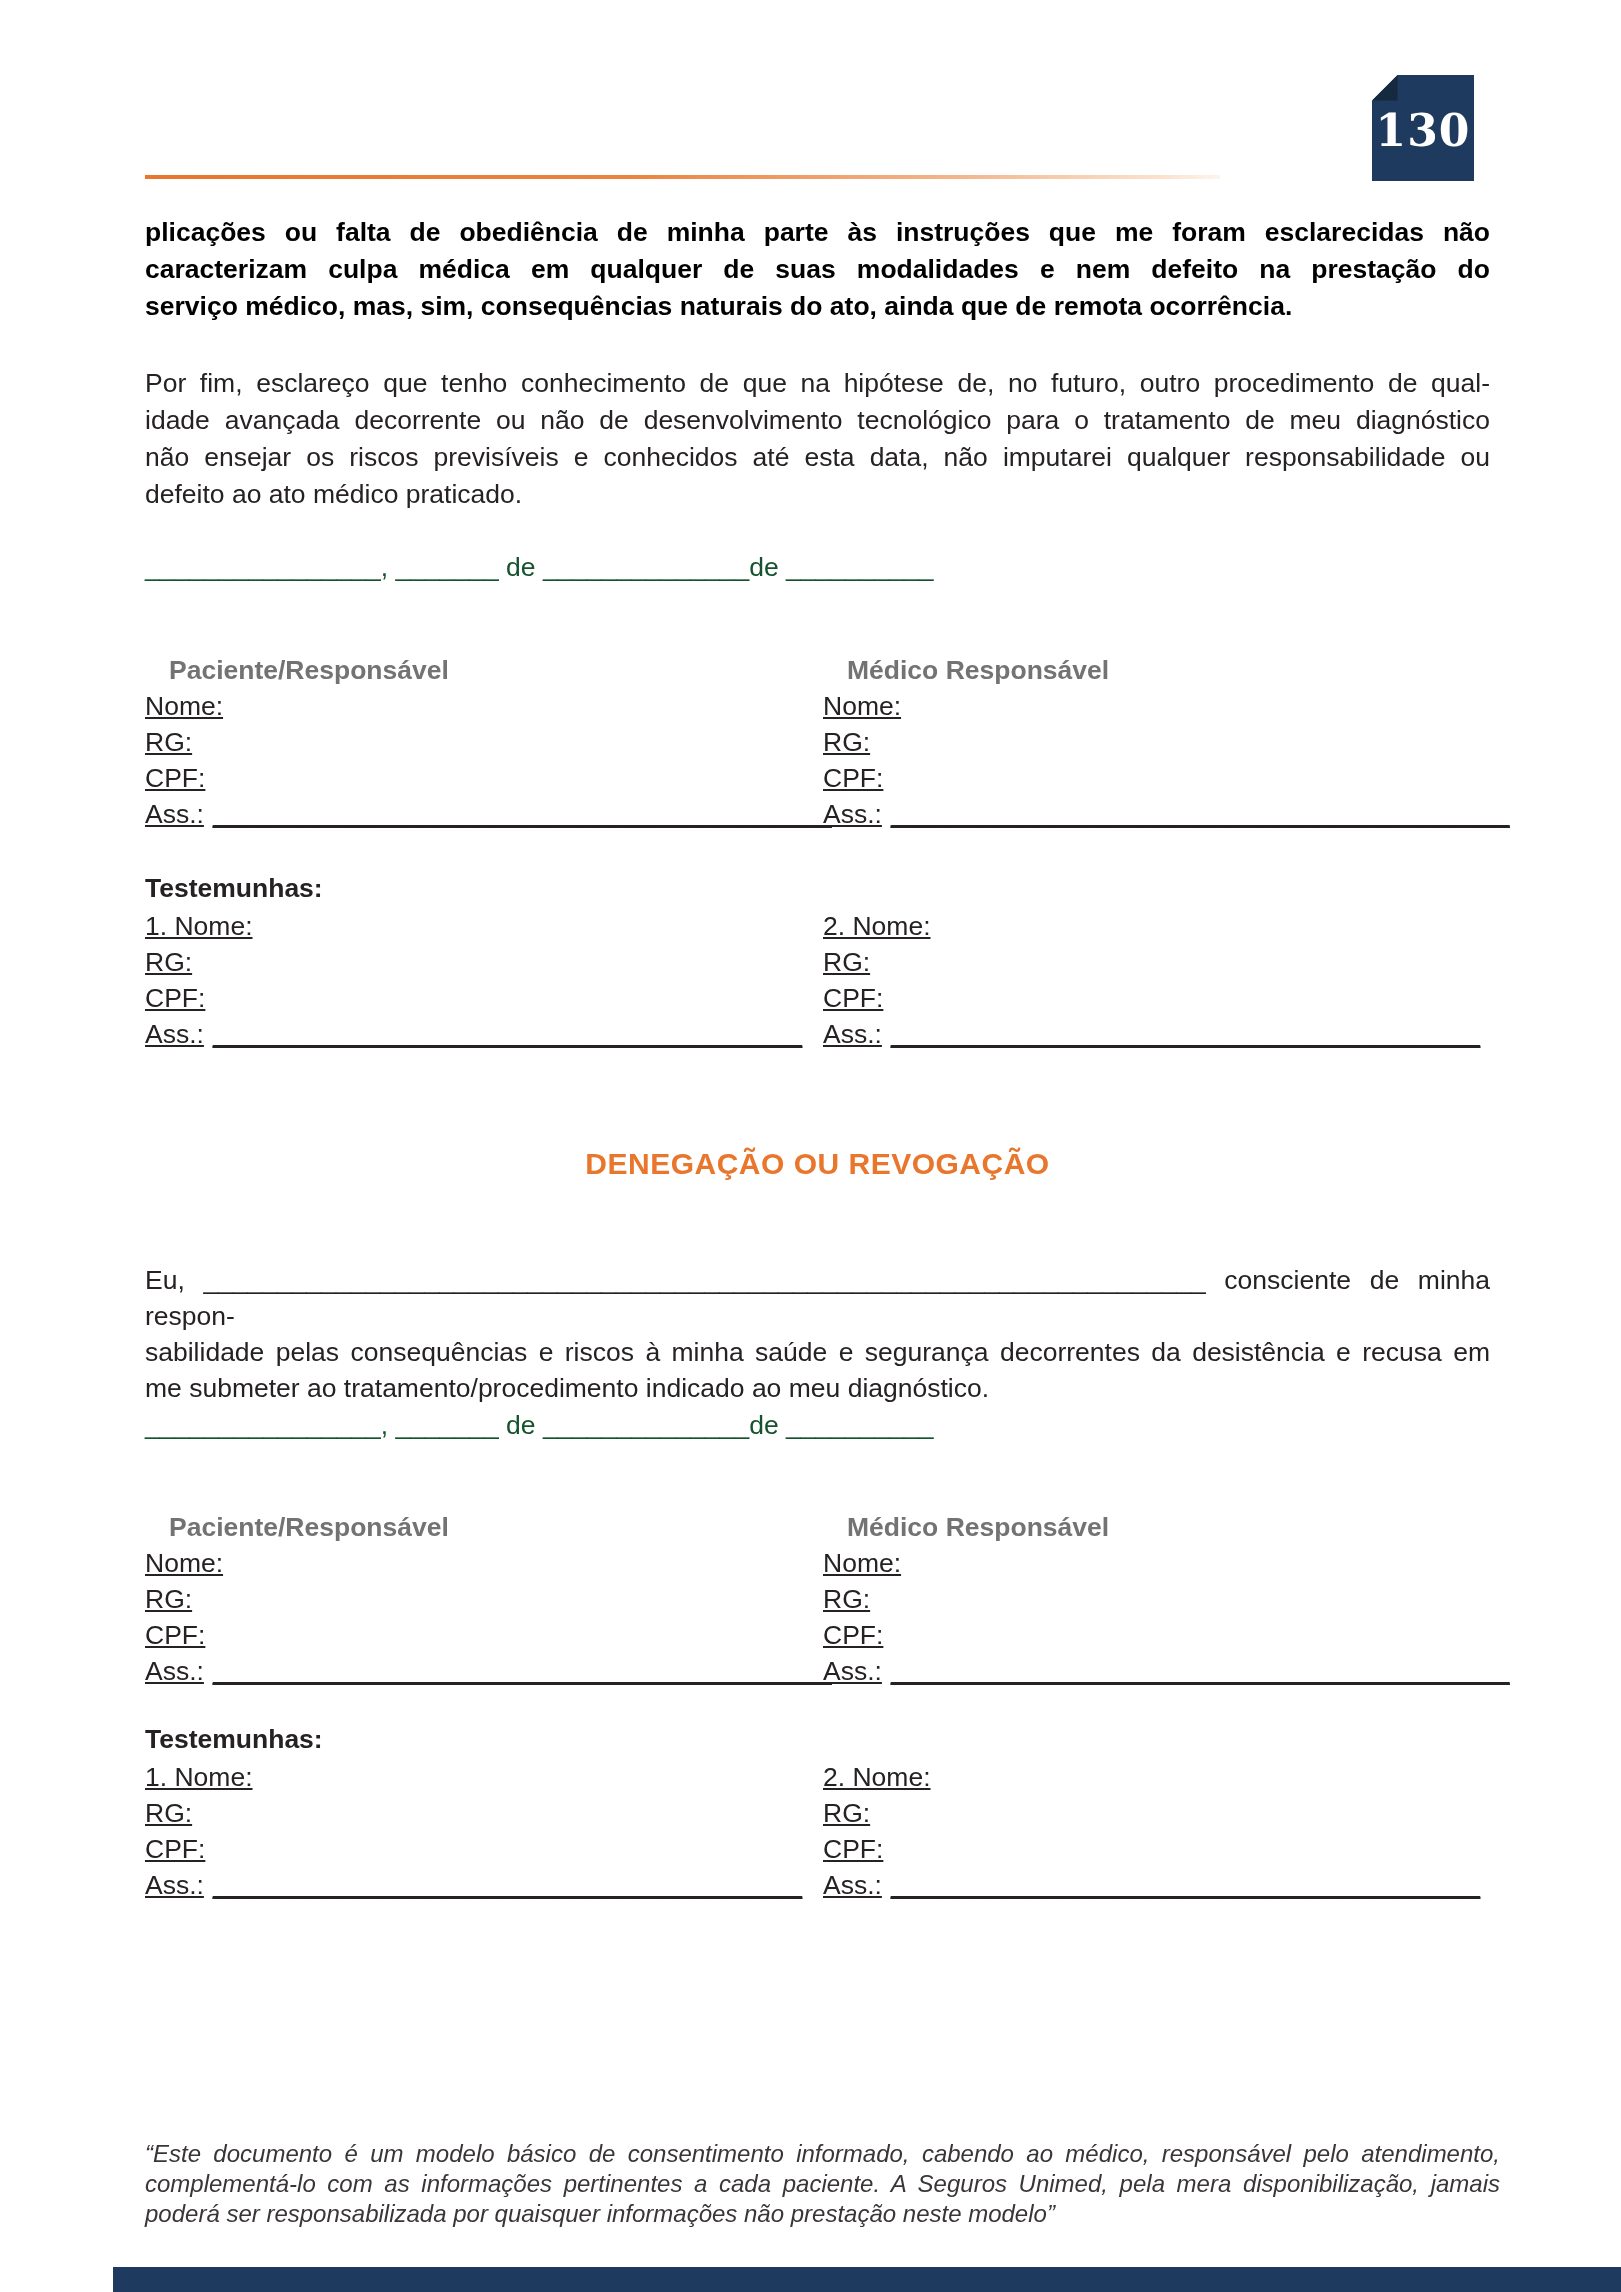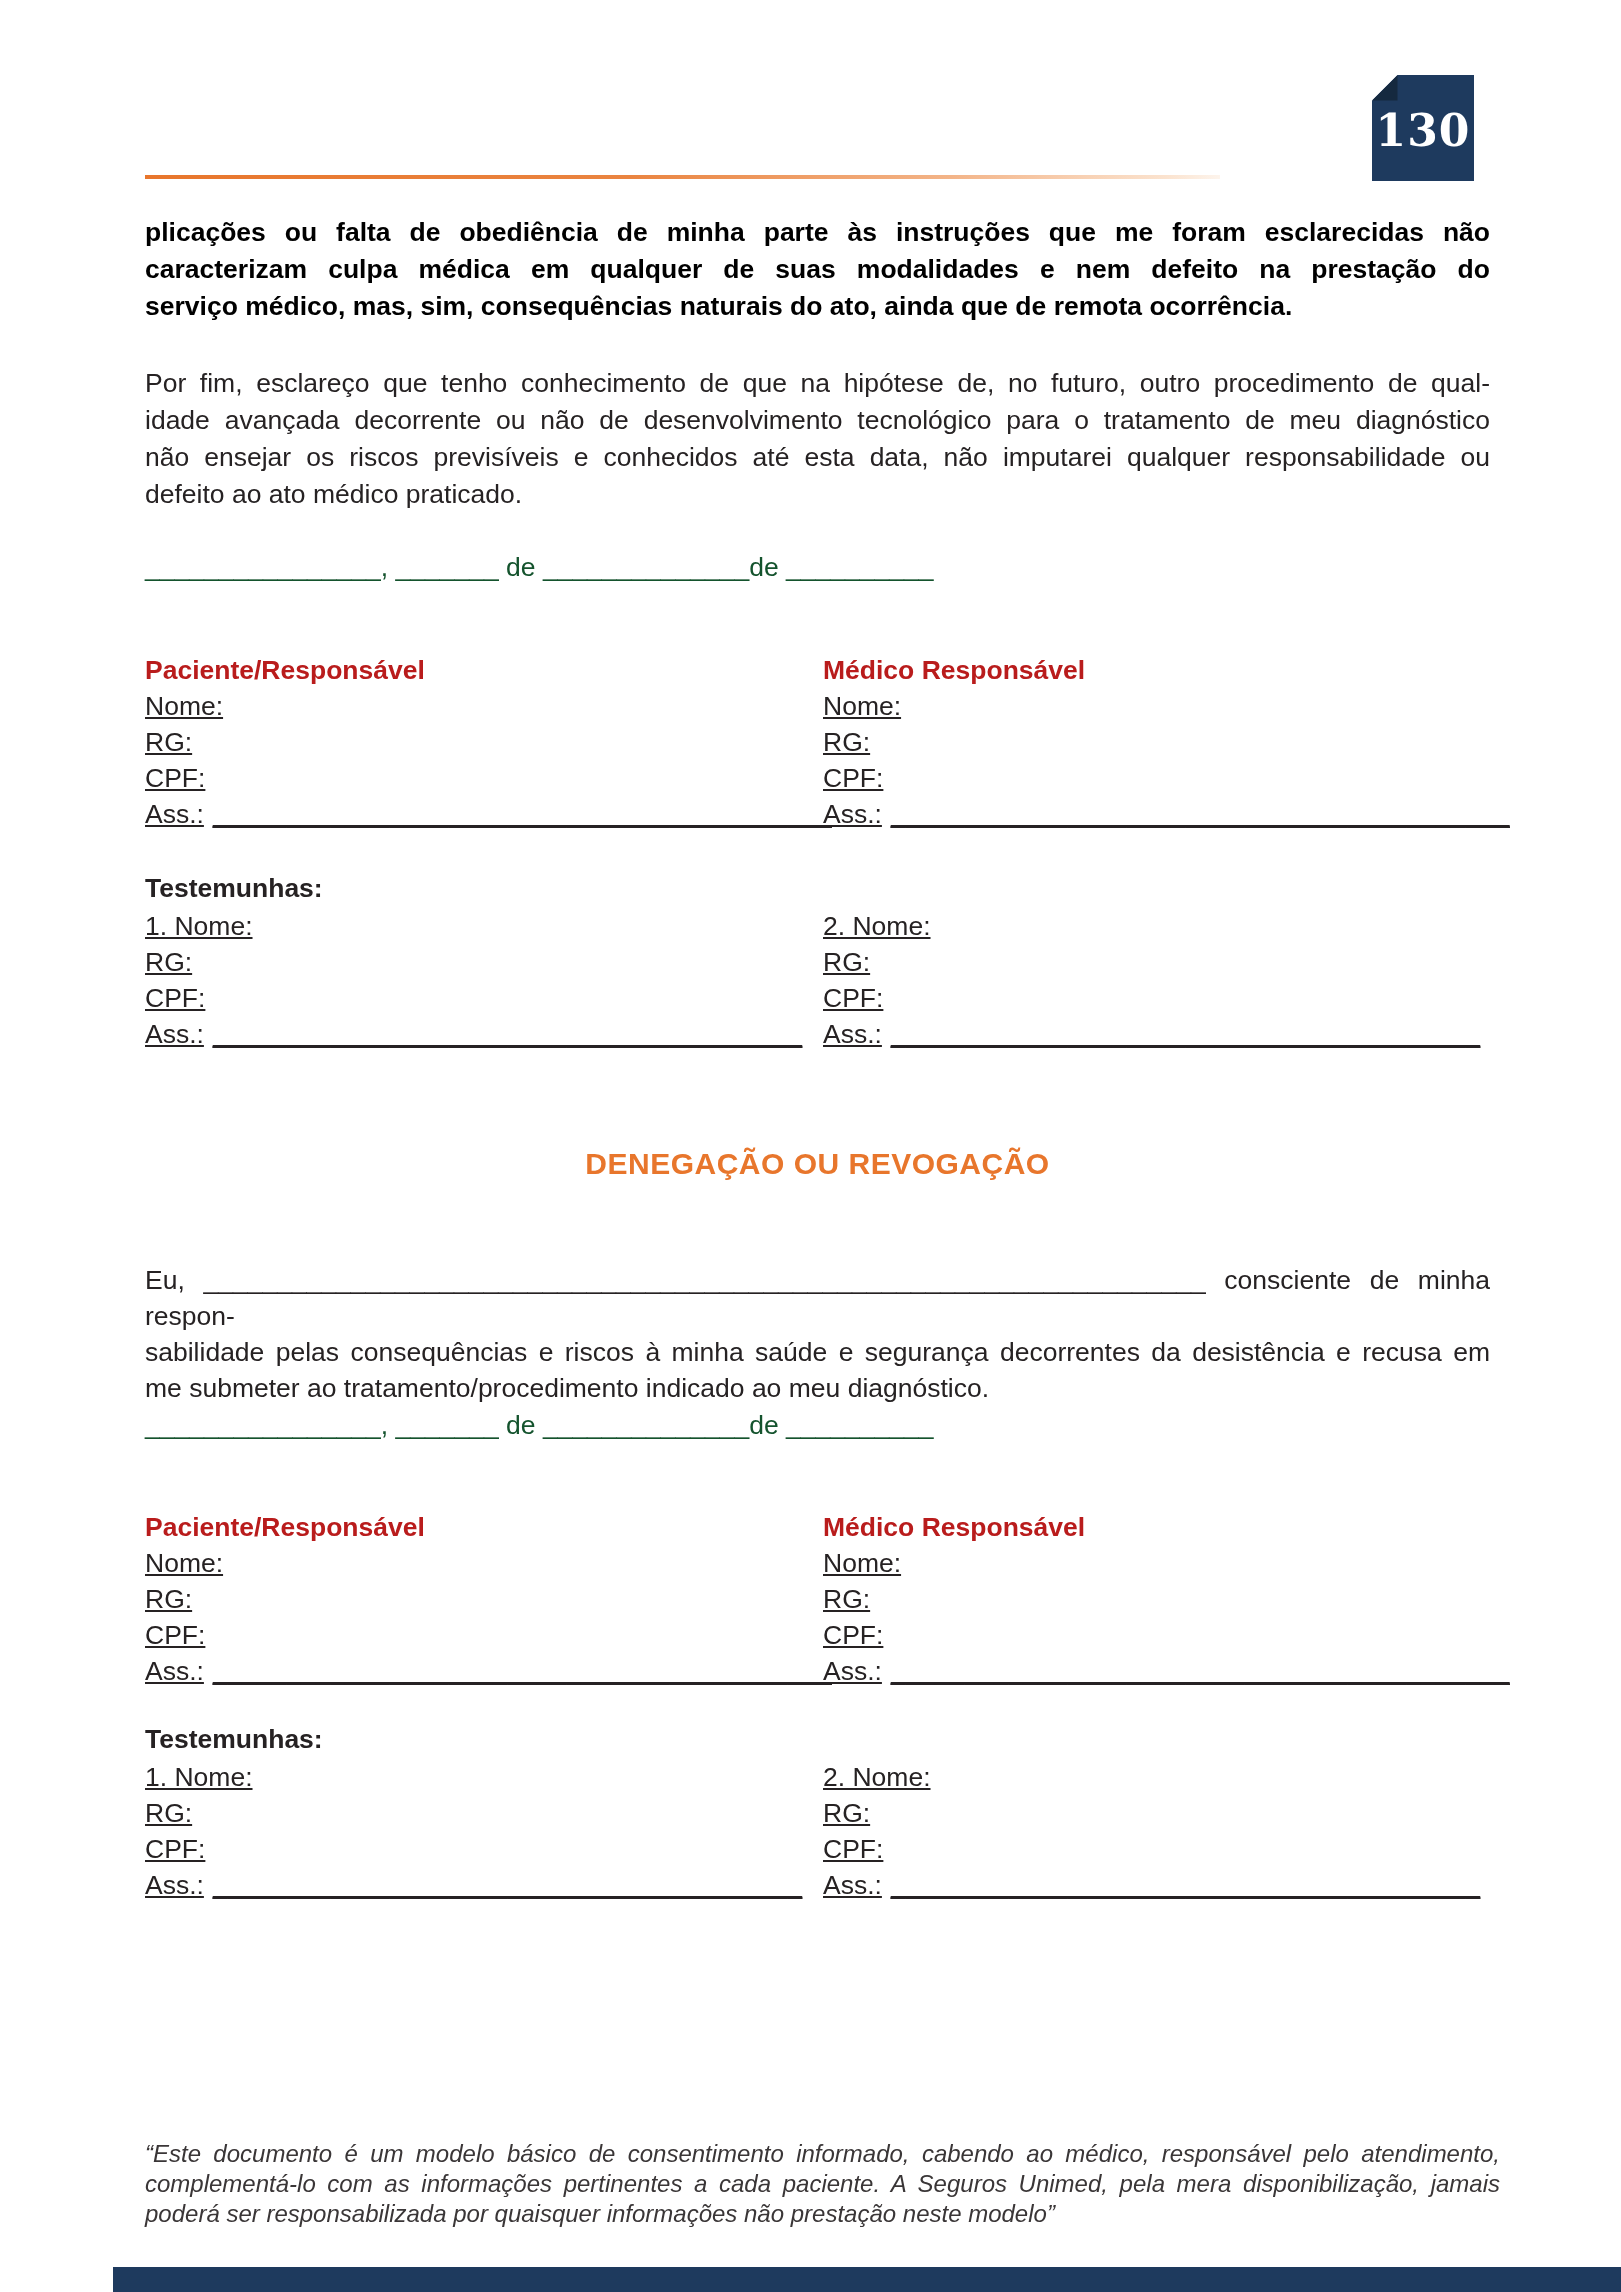--- a/index.html
+++ b/index.html
@@ -54,21 +54,21 @@
   .dateline{
     position:absolute;left:145px;width:1345px;
     font-size:26.5px;line-height:36px;white-space:nowrap;color:#14532d;
   }
 
   
   .col{
     position:absolute;width:674px;
     font-size:26.5px;line-height:36px;color:#262223;
   }
-  .col .sec-title{font-weight:bold;color:#b91c1c;}
+  .col .sec-title{font-weight:bold;color:#737373;margin-left:24px;}
   .col .row{white-space:nowrap;text-decoration:underline;}
   .sig-line{margin-left:8.8px;letter-spacing:0px;}
 
   .revocation-heading{
     position:absolute;left:145px;top:1147px;width:1345px;
     text-align:center;font-size:30px;font-weight:bold;color:#e8762c;
     letter-spacing:0.5px;
   }
 
   .footer-quote{

